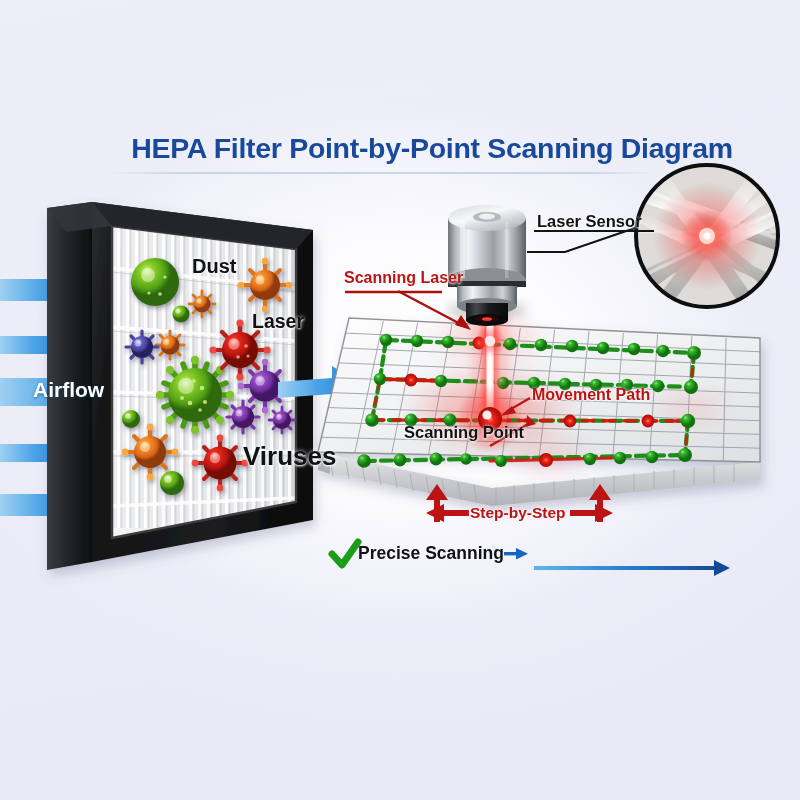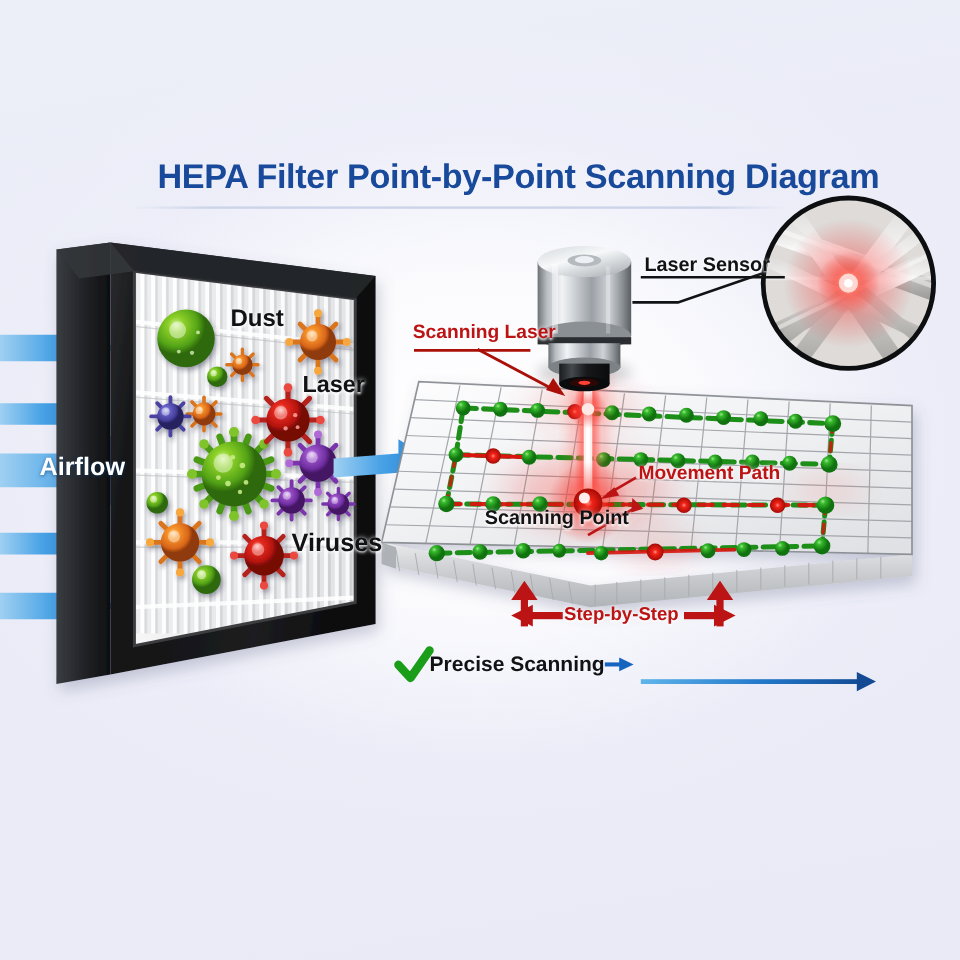--- a/index.html
+++ b/index.html
@@ -36,21 +36,21 @@
   }
 
   
   .lbl { position:absolute; white-space:nowrap; font-weight:bold; }
   .lbl-black { color:#111214; text-shadow: 0 1px 2px rgba(255,255,255,0.95), 0 0 4px rgba(255,255,255,0.8); }
   .lbl-red   { color:#bc1414; text-shadow: 0 1px 2px rgba(255,255,255,0.95), 0 0 4px rgba(255,255,255,0.85); }
   .lbl-white { color:#ffffff; text-shadow: 0 1px 3px rgba(0,60,120,0.65); }
 
   #lbl-dust    { left:192px; top:255px; font-size:20px; }
   #lbl-pollen  { left:252px; top:310px; font-size:19.5px; }
-  #lbl-viruses { left:243px; top:441px; font-size:21px; }
+  #lbl-viruses { left:243px; top:441px; font-size:26px; }
   #lbl-airflow { left:33px;  top:378px; font-size:21px; }
   #lbl-laser-sensor { left:537px; top:212px; font-size:16.5px; }
   #lbl-scanning-laser { left:344px; top:269px; font-size:16px;text-align:right; }
   #lbl-scanning-path  { left:532px; top:386px; font-size:16px; }
   #lbl-scanning-point { left:404px; top:423px; font-size:16.5px; }
   #lbl-step-by-step   { left:470px; top:504px; font-size:15.5px;text-align:center; }
 
   .legend-text { position:absolute; white-space:nowrap; font-weight:bold; color:#111214; font-size:17.5px; }
   #legend-precise  { left:358px; top:543px; }
   #legend-movement { left:534px; top:543px; }

